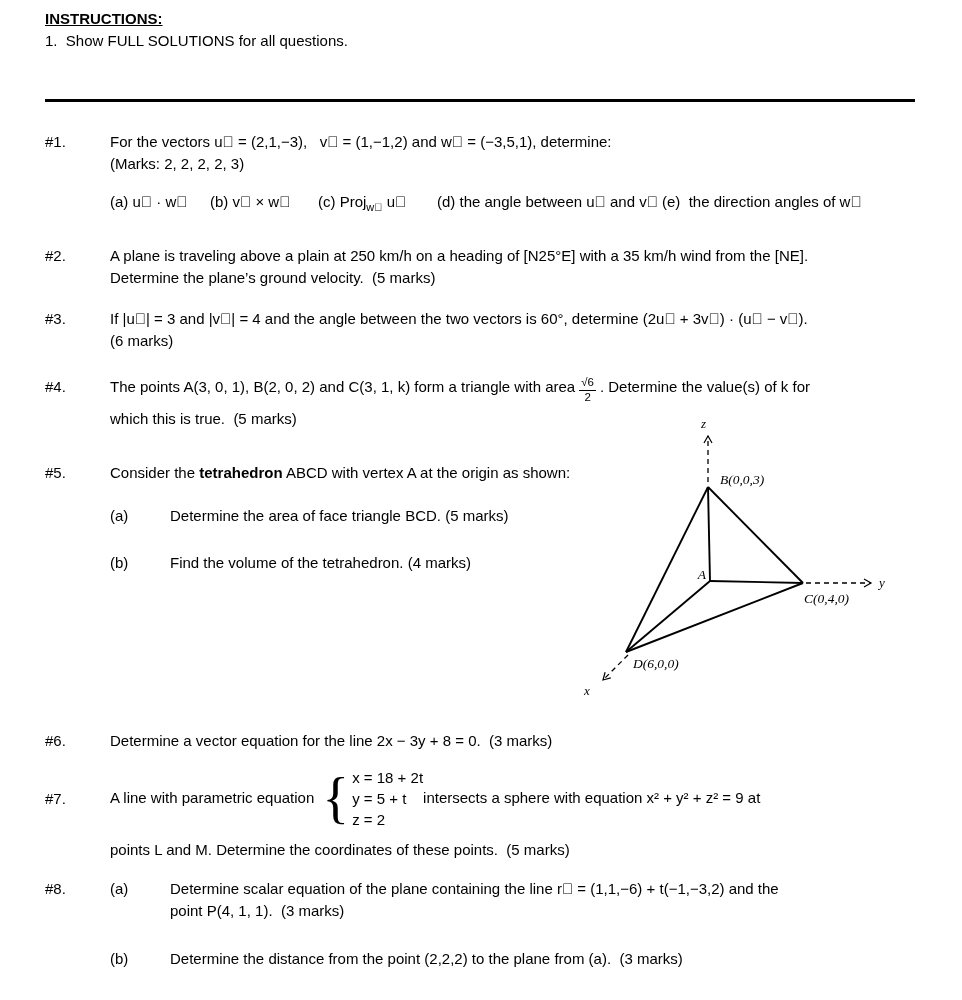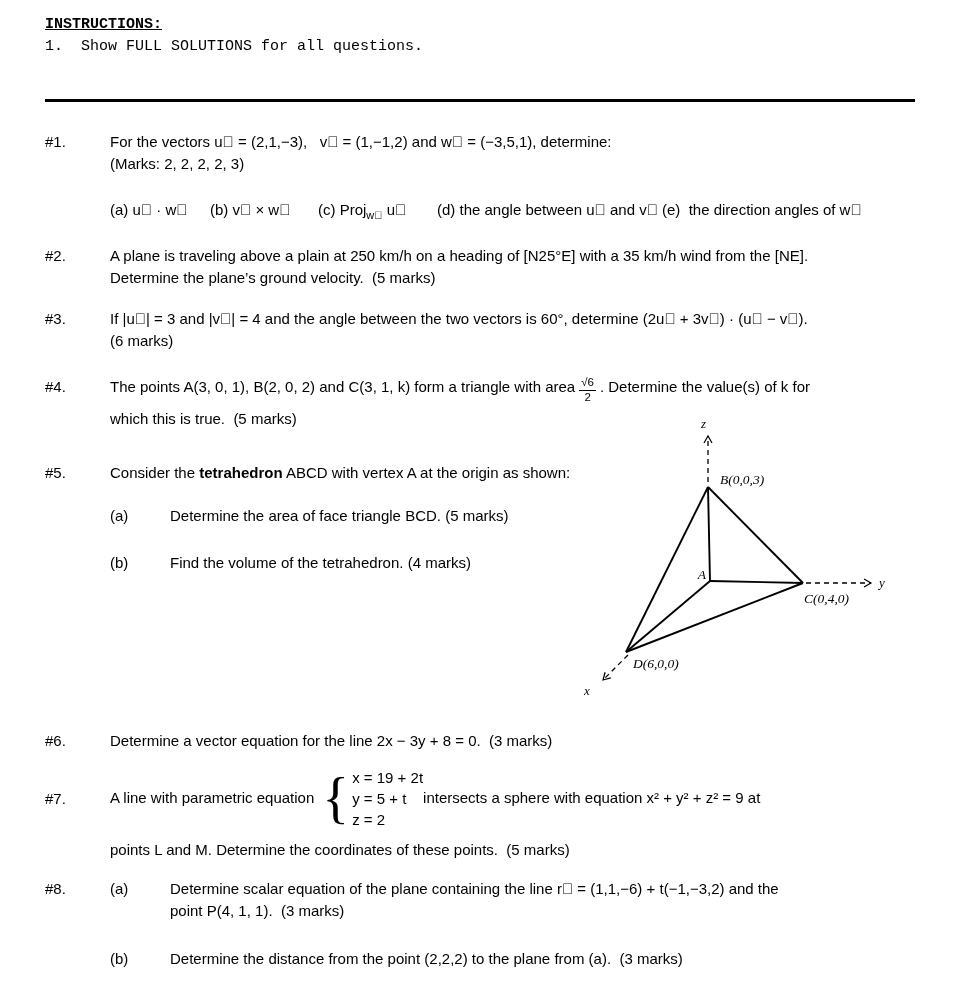--- a/index.html
+++ b/index.html
@@ -5,21 +5,21 @@
   html,body{margin:0;padding:0;}
   body{width:962px;height:1000px;background:#ffffff;color:#000;font-family:"Liberation Sans",sans-serif;}
   .page{position:relative;width:962px;height:1000px;overflow:hidden;font-size:15px;}
   .abs{position:absolute;}
   .line{line-height:22px;white-space:pre-wrap;}
   .instr-title{font-weight:bold;text-decoration:underline;line-height:22px;}
   .rule{position:absolute;left:45px;width:870px;top:99px;height:3px;background:#000;}
   .q{position:absolute;left:45px;right:20px;display:flex;align-items:flex-start;}
   .qnum{flex:0 0 65px;line-height:22px;}
   .qbody{flex:1 1 auto;min-width:0;}
-  .parts-row{position:relative;height:22px;margin-top:24px;}
+  .parts-row{position:relative;height:22px;margin-top:16px;}
   .part{position:absolute;top:0;white-space:pre;line-height:22px;}
   .vsub{font-size:11px;}
   .subpart{display:flex;}
   .sublabel{flex:0 0 60px;line-height:22px;}
   .q4line1{display:flex;align-items:flex-start;min-height:32px;}
   .frac{display:inline-flex;flex-direction:column;align-items:center;font-size:11.5px;line-height:13px;margin:0 4px;}
   .fnum{border-bottom:1px solid #000;padding:0 2px 1px;}
   .q7row{display:flex;align-items:center;}
   .brace{font-family:"Liberation Serif",serif;font-size:56px;line-height:64px;margin:0 3px 0 8px;font-weight:400;}
   .syslines{display:inline-flex;flex-direction:column;}
@@ -27,21 +27,21 @@
   .q7post{}
   .diagram{position:absolute;left:553px;top:412px;}
   .axis-label{font-family:"Liberation Serif",serif;font-style:italic;font-size:13px;}
   .pt-label{font-family:"Liberation Serif",serif;font-style:italic;font-size:13.5px;}
 </style>
 </head>
 <body>
 
 <div class="page">
 
-  <div class="abs" style="left:45px;top:14px;font-family:Liberation Mono, monospace;">
+  <div class="abs" style="left:45px;top:8px;">
     <div class="instr-title">INSTRUCTIONS:</div>
     <div class="line">1.  Show FULL SOLUTIONS for all questions.</div>
   </div>
 
   <div class="rule"></div>
 
   <div class="q" style="top:131px;">
     <div class="qnum">#1.</div>
     <div class="qbody">
       <div class="line">For the vectors u⃗ = (2,1,−3),   v⃗ = (1,−1,2) and w⃗ = (−3,5,1), determine:</div>
@@ -133,21 +133,21 @@
     </div>
   </div>
 
   <div class="q" style="top:766px;">
     <div class="qnum" style="padding-top:22px;">#7.</div>
     <div class="qbody">
       <div class="q7row">
         <span class="line">A line with parametric equation</span>
         <span class="brace">{</span>
         <span class="syslines">
-          <span class="line">x = 19 + 2t</span>
+          <span class="line">x = 18 + 2t</span>
           <span class="line">y = 5 + t</span>
           <span class="line">z = 2</span>
         </span>
         <span class="line q7post">intersects a sphere with equation x² + y² + z² = 9 at</span>
       </div>
       <div class="line" style="margin-top:9px;">points L and M. Determine the coordinates of these points.  (5 marks)</div>
     </div>
   </div>
 
   <div class="q" style="top:878px;">

